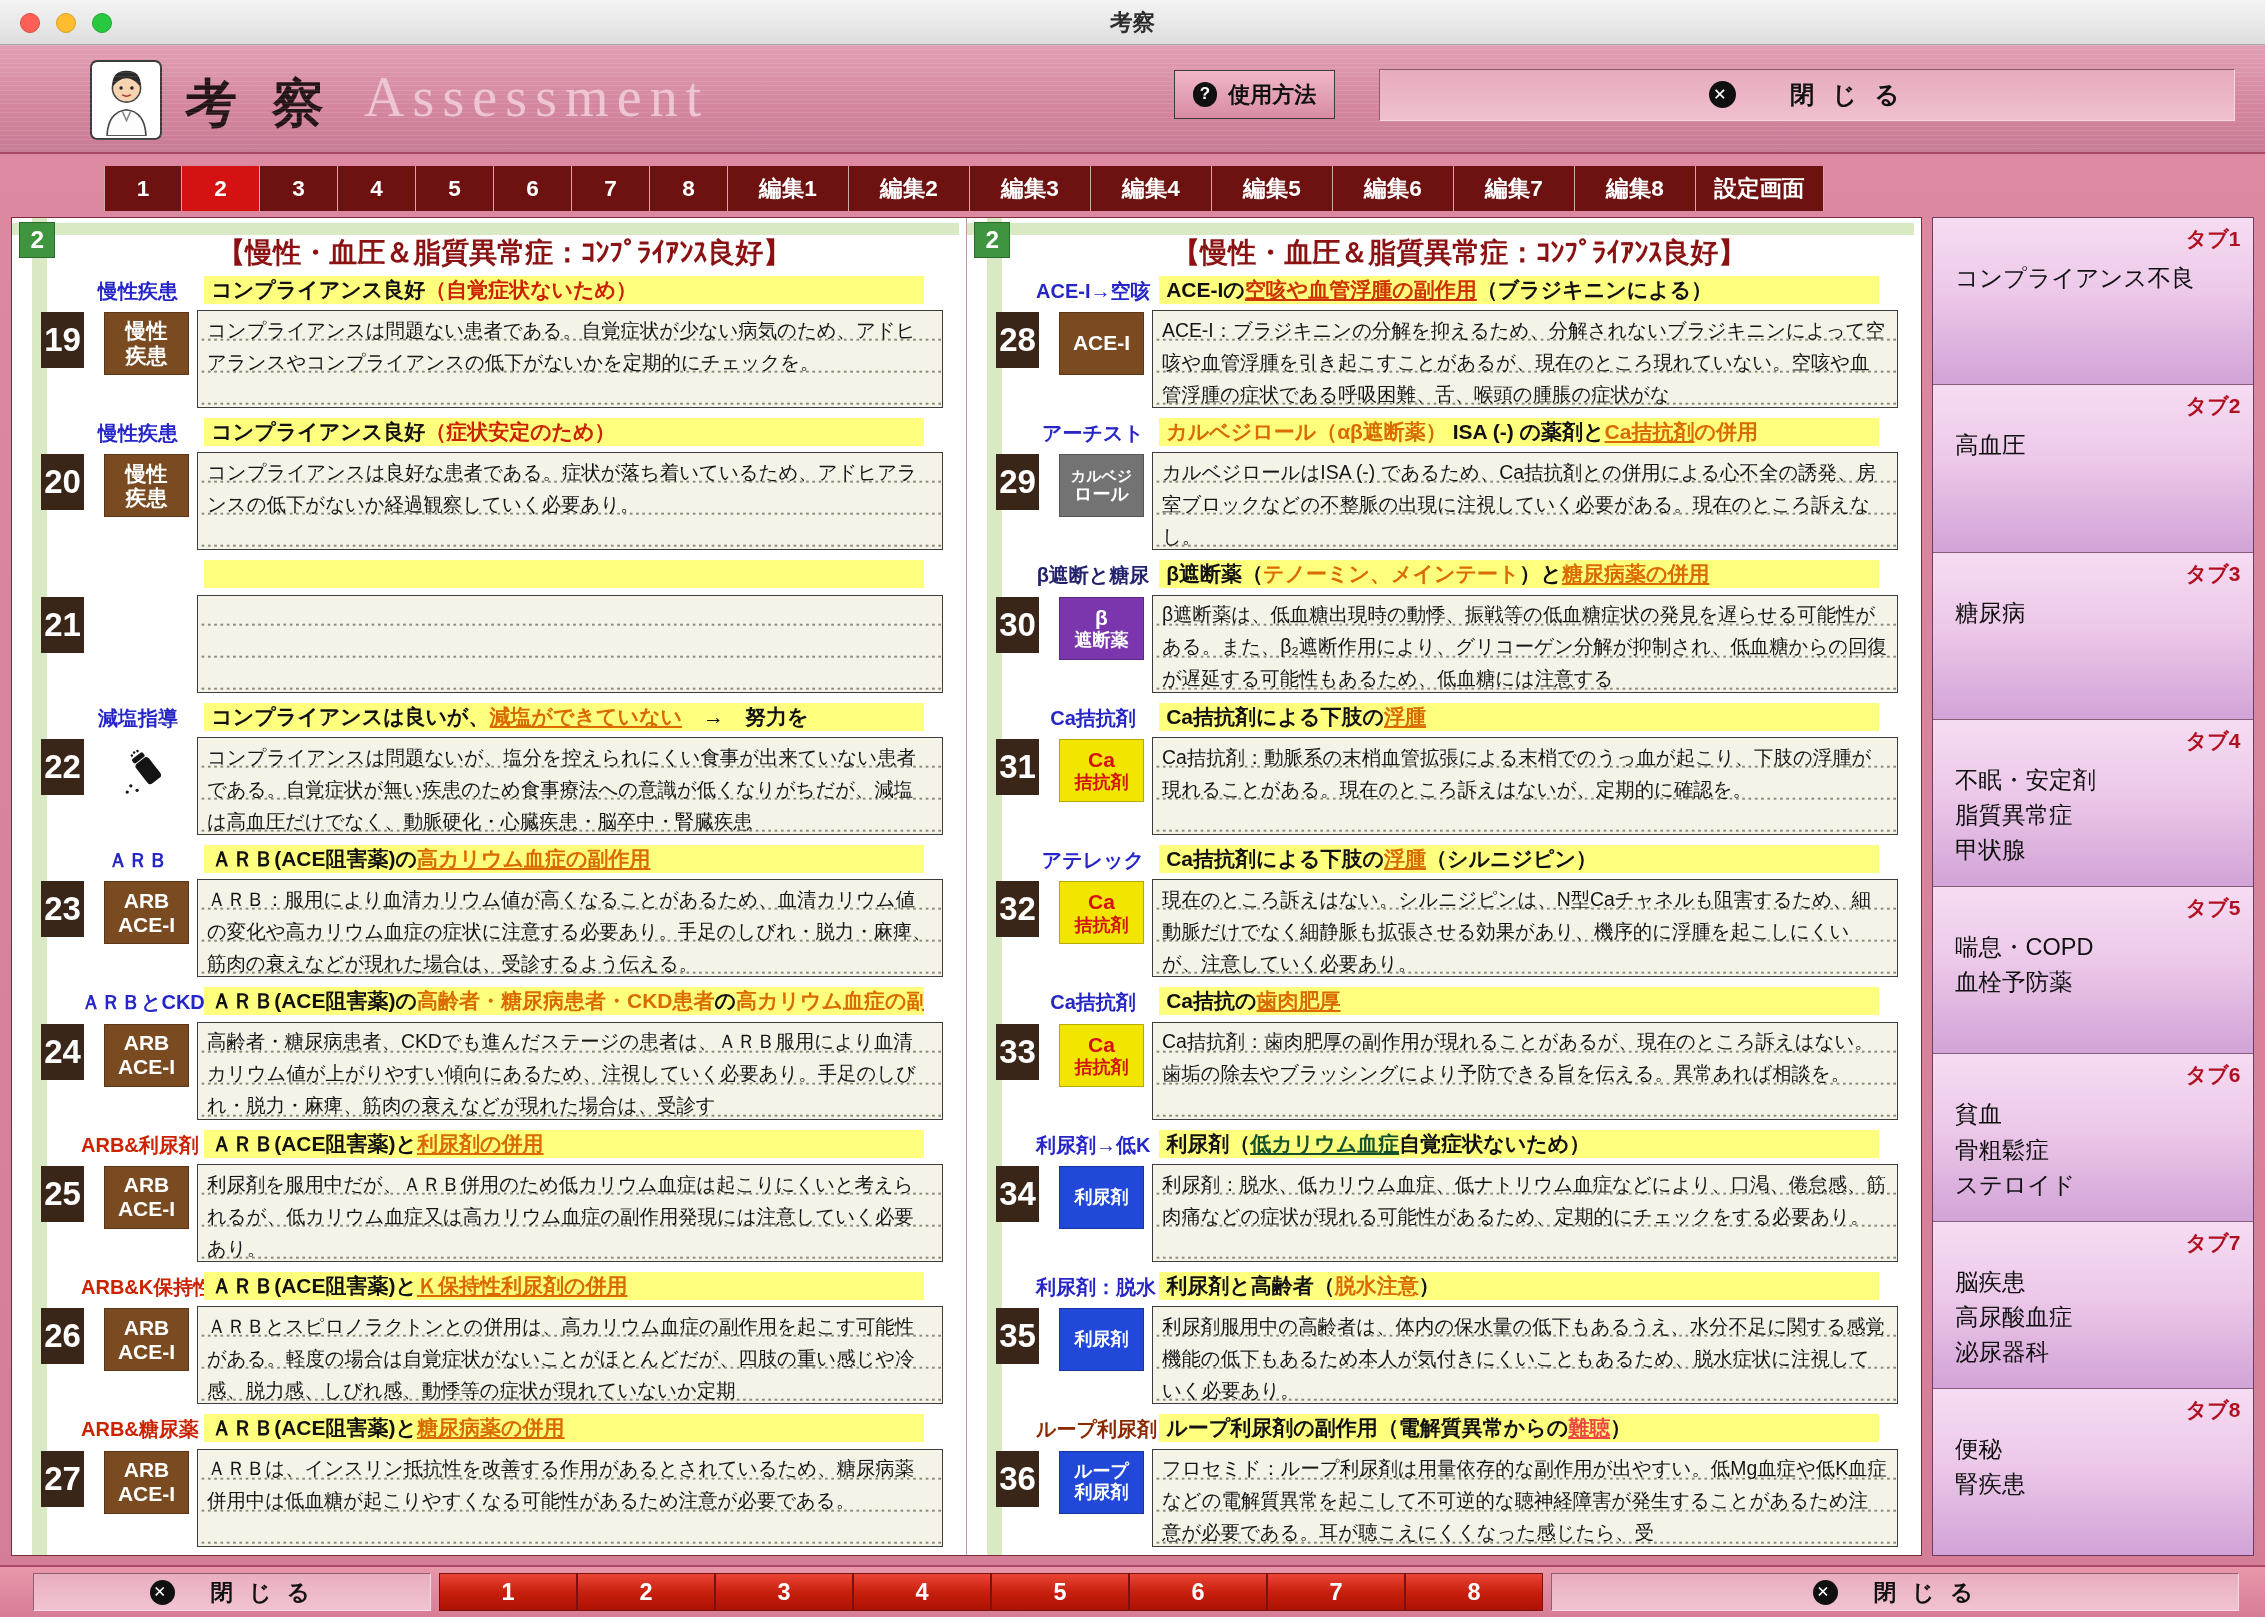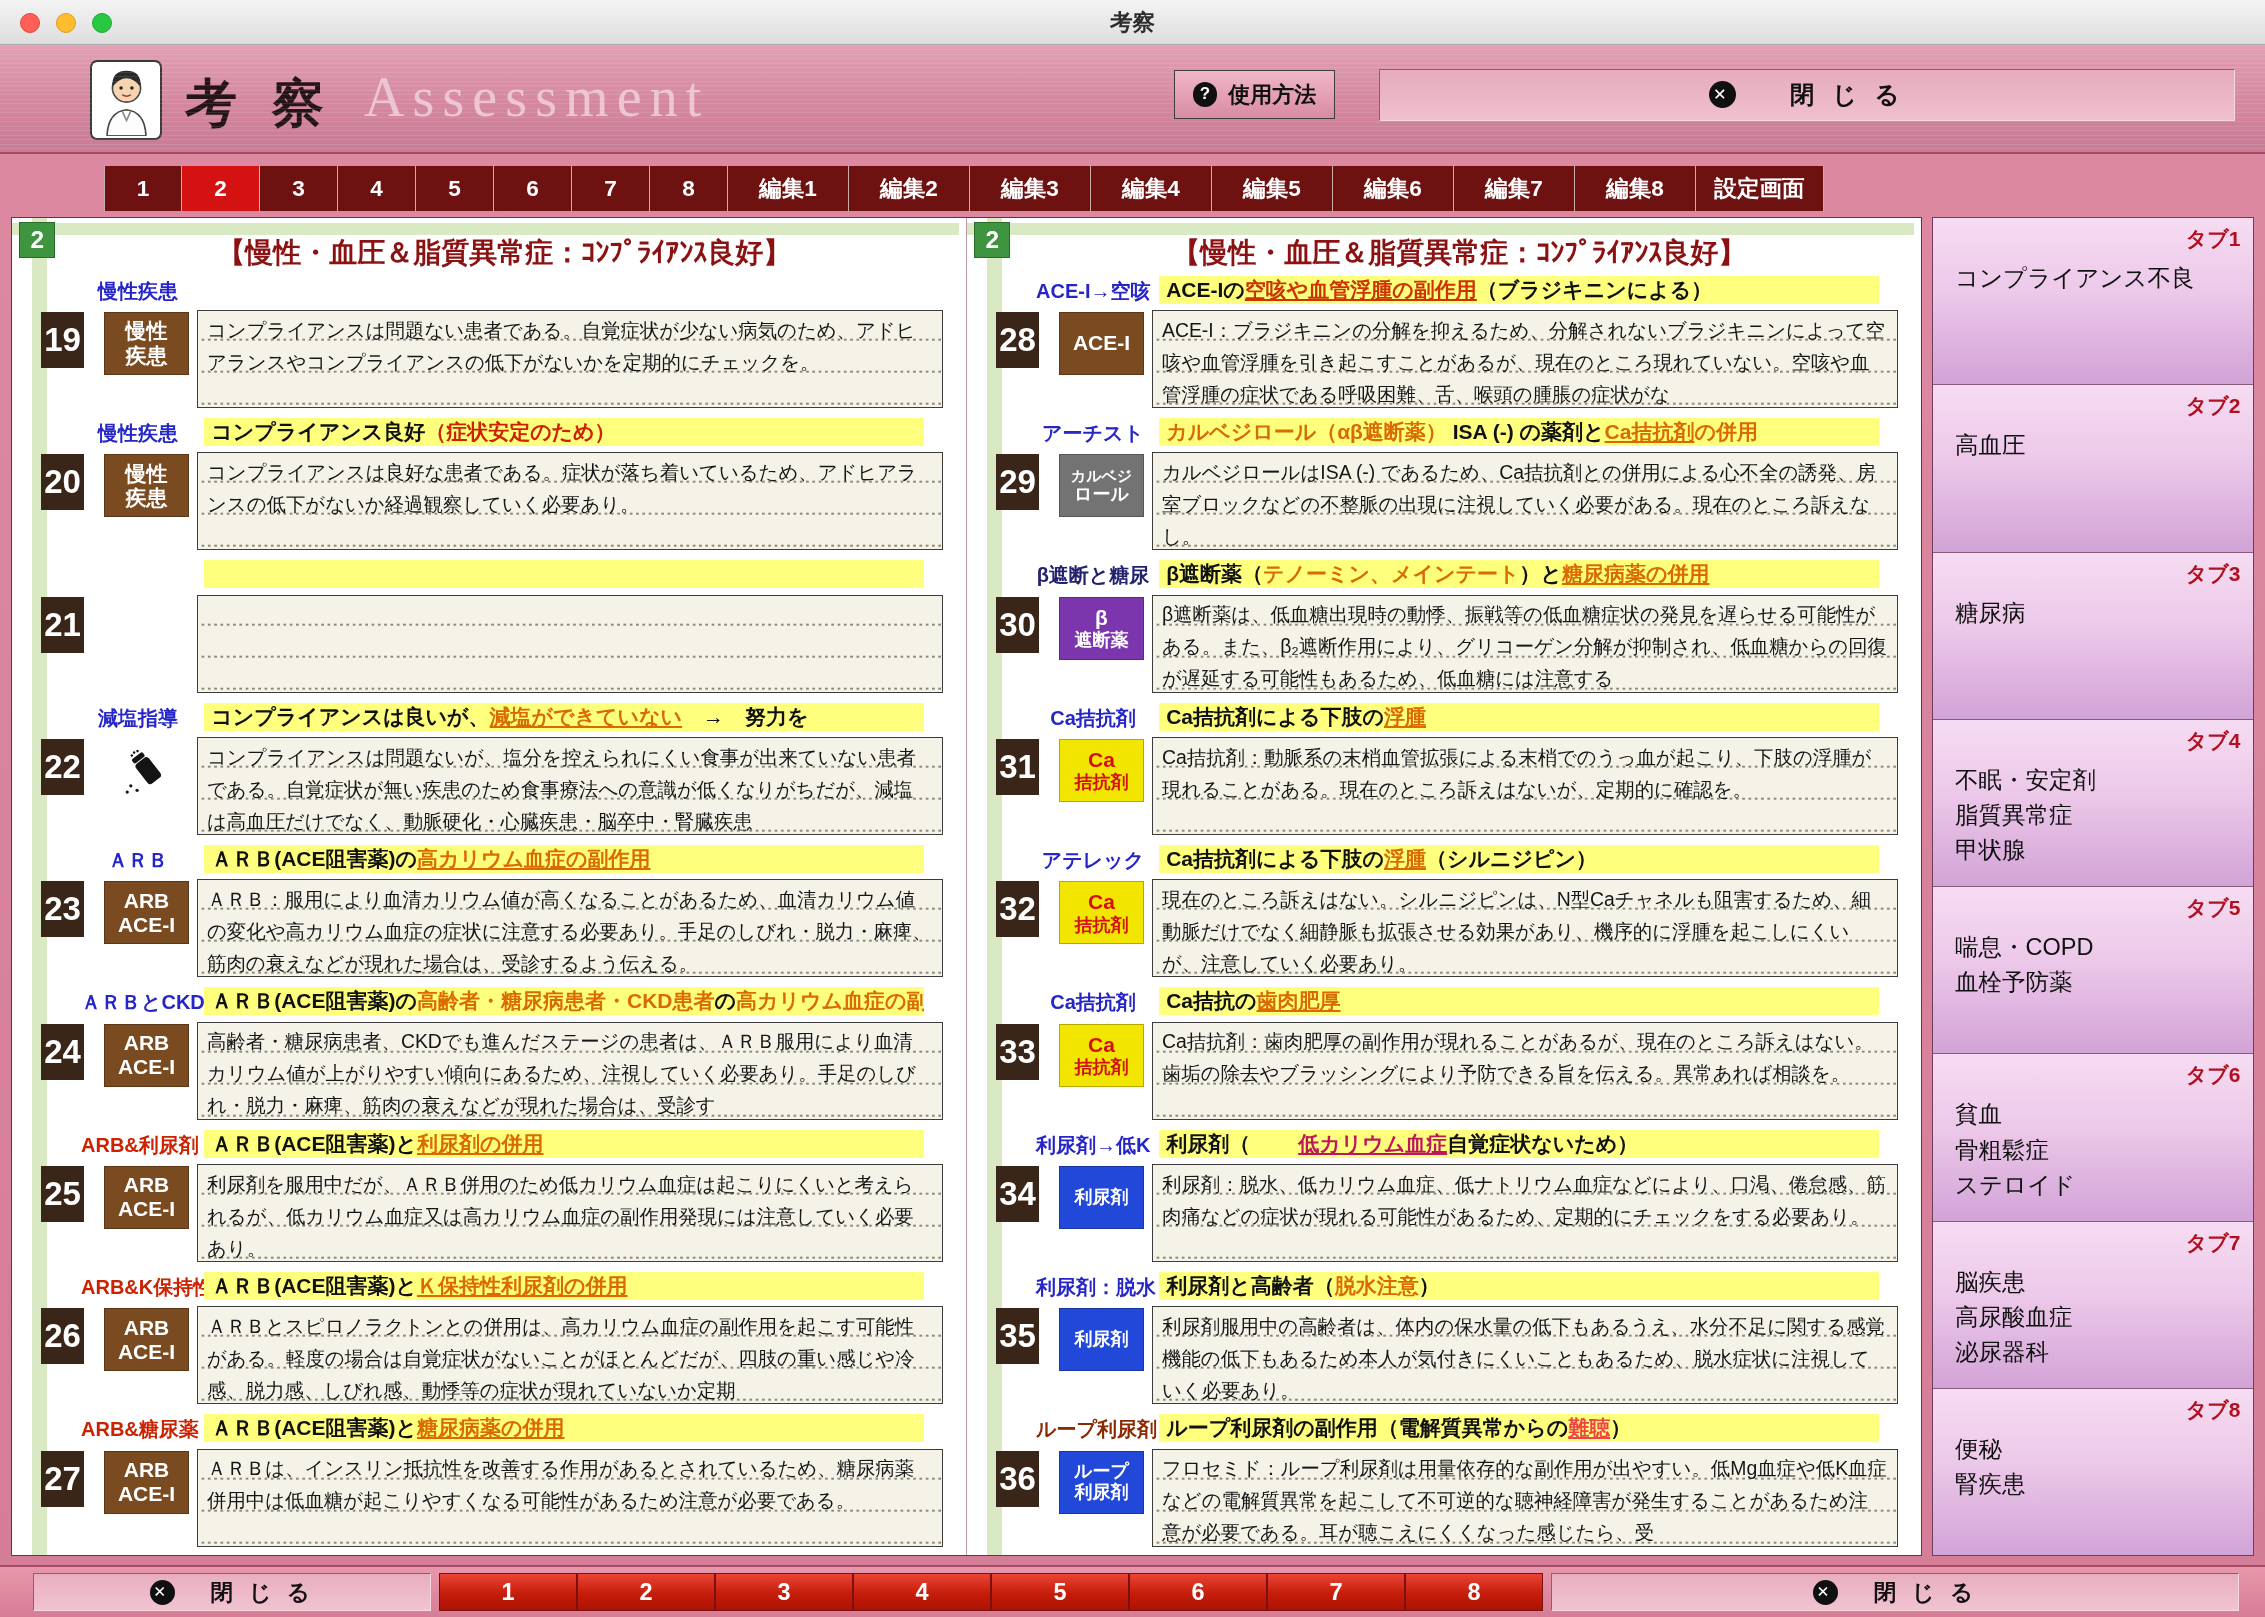--- a/index.html
+++ b/index.html
@@ -164,20 +164,21 @@
     <div class="tab wide">設定画面</div>
   </div>
 
 <div class="main">
   <div class="col">
     <div class="col-badge">2</div>
     <div class="col-heading">【慢性・血圧＆脂質異常症：ｺﾝﾌﾟﾗｲｱﾝｽ良好】</div>
     <div class="rows">
         <div class="row">
           <div class="row-label" style="color: rgb(38, 38, 200);">慢性疾患</div>
+          <div class="row-title"><span>コンプライアンス良好</span><span style="color: rgb(204, 34, 0);">（自覚症状ないため）</span></div>
           <div class="row-num">19</div>
           <div class="row-badge" style="background: rgb(122, 74, 33); color: rgb(255, 255, 255);">
             <div style="font-size: 21px;">慢性</div>
             <div style="font-size: 21px;">疾患</div>
           </div>
           <div class="row-body">コンプライアンスは問題ない患者である。自覚症状が少ない病気のため、アドヒアランスやコンプライアンスの低下がないかを定期的にチェックを。</div>
         </div>
         <div class="row">
           <div class="row-label" style="color: rgb(38, 38, 200);">慢性疾患</div>
           <div class="row-title"><span>コンプライアンス良好</span><span style="color: rgb(204, 34, 0);">（症状安定のため）</span></div>
@@ -323,21 +324,21 @@
           <div class="row-title"><span>Ca拮抗の</span><span style="color: rgb(217, 107, 0); text-decoration: underline;">歯肉肥厚</span></div>
           <div class="row-num">33</div>
           <div class="row-badge" style="background: rgb(242, 229, 0); color: rgb(212, 17, 17);">
             <div style="font-size: 21px;">Ca</div>
             <div style="font-size: 18px;">拮抗剤</div>
           </div>
           <div class="row-body">Ca拮抗剤：歯肉肥厚の副作用が現れることがあるが、現在のところ訴えはない。歯垢の除去やブラッシングにより予防できる旨を伝える。異常あれば相談を。</div>
         </div>
         <div class="row">
           <div class="row-label" style="color: rgb(38, 38, 200);">利尿剤→低K</div>
-          <div class="row-title"><span>利尿剤（</span><span style="color: #be185d; text-decoration: underline; margin-left: 48px;">低カリウム血症</span><span>自覚症状ないため）</span></div>
+          <div class="row-title"><span>利尿剤（</span><span style="color: #14532d; text-decoration: underline;">低カリウム血症</span><span>自覚症状ないため）</span></div>
           <div class="row-num">34</div>
           <div class="row-badge" style="background: rgb(33, 72, 216); color: rgb(255, 255, 255);">
             <div style="font-size: 18px;">利尿剤</div>
           </div>
           <div class="row-body">利尿剤：脱水、低カリウム血症、低ナトリウム血症などにより、口渇、倦怠感、筋肉痛などの症状が現れる可能性があるため、定期的にチェックをする必要あり。</div>
         </div>
         <div class="row">
           <div class="row-label" style="color: rgb(38, 38, 200);">利尿剤：脱水</div>
           <div class="row-title"><span>利尿剤と高齢者（</span><span style="color: rgb(217, 107, 0);">脱水注意</span><span>）</span></div>
           <div class="row-num">35</div>

